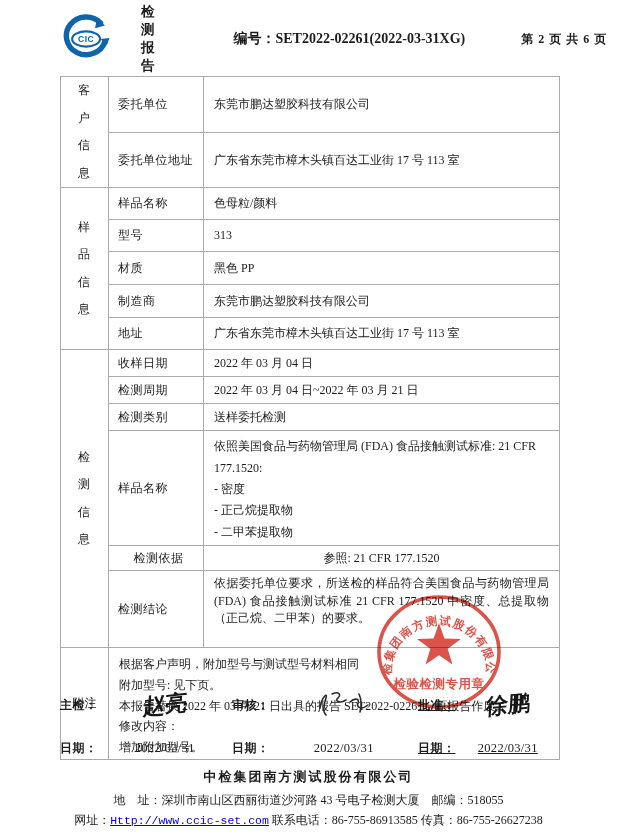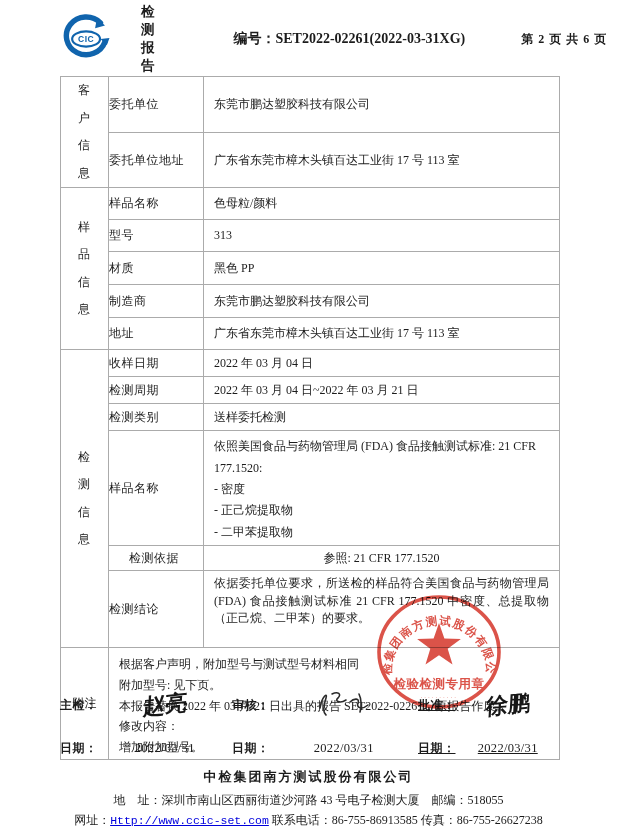--- a/index.html
+++ b/index.html
@@ -15,21 +15,21 @@
   .logo { width:54px; height:50px; flex:0 0 54px; }
   .hdr-title { font-weight:bold; font-size:13.5px; margin-left:7px; letter-spacing:1px; }
   .hdr-no { font-weight:bold; font-size:14px; margin-left:58px; white-space:nowrap; }
   .hdr-pages { font-weight:bold; font-size:12px; margin-left:36px; white-space:nowrap; letter-spacing:1px; }
 
   
   table.report { border-collapse:collapse; table-layout:fixed; width:499px; margin:12px 0 0 60px; }
   table.report td { border:1px solid #ababab; font-size:12px; vertical-align:middle; }
   td.sec { text-align:center; padding:0 4px; }
   td.sec .vword { display:inline-block; width:2.1em; word-break:break-all; line-height:2.3; letter-spacing:1px; }
-  td.lbl { padding:2px 4px 2px 0; letter-spacing:0.5px; }
+  td.lbl { padding:2px 4px 2px 9px; letter-spacing:0.5px; }
   td.val { padding:2px 10px; }
   td.val.multiline { line-height:1.78; white-space:pre-line; vertical-align:top; padding-top:5px; }
   td.val.conclusion { line-height:1.45; text-align:justify; padding-top:4px; padding-bottom:20px; }
   td.notes-cell { line-height:1.72; white-space:pre-line; vertical-align:top; padding:6px 10px 2px 10px; }
   tr.h33 { height:33px; } tr.h32 { height:32px; } tr.h27 { height:27px; }
   tr.h88 { height:88px; } tr.h25 { height:25px;text-align:center; } tr.h50 { height:50px; } tr.h101 { height:101px; }
 
   
   .sign-area { position:absolute; left:60px; top:688px; width:500px; display:flex; }
   .sign-col { display:flex; flex-direction:column; }

